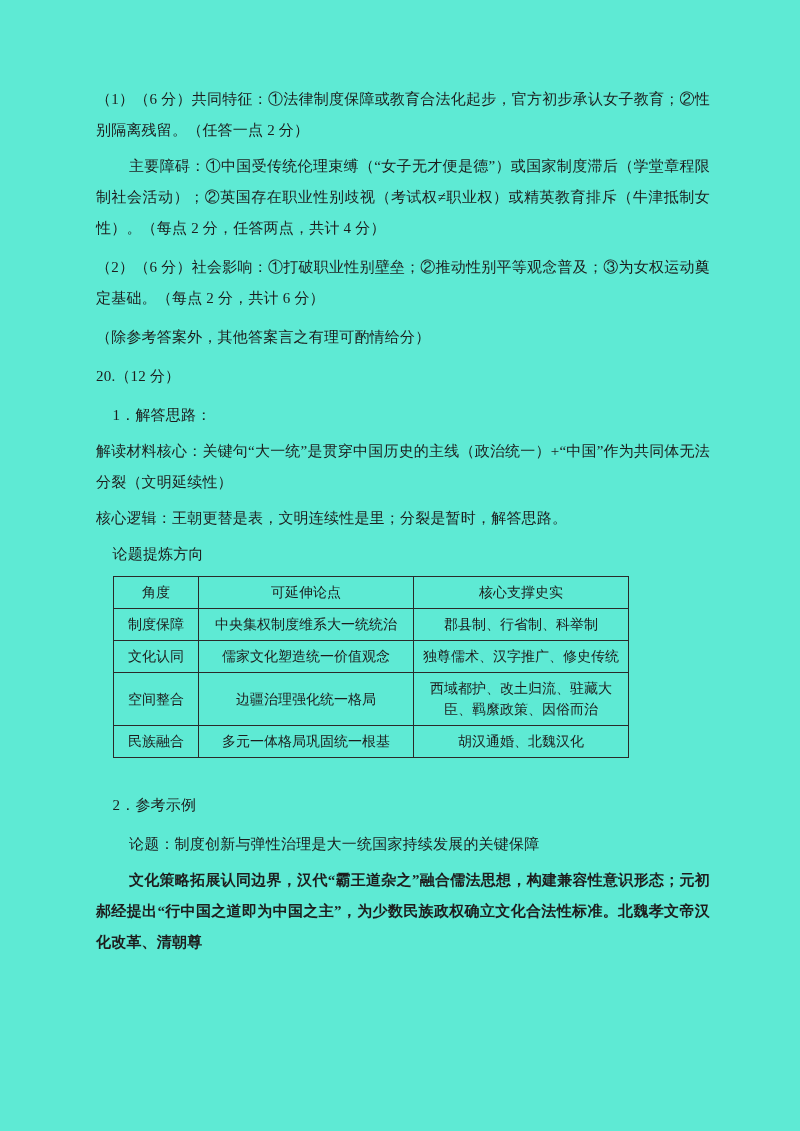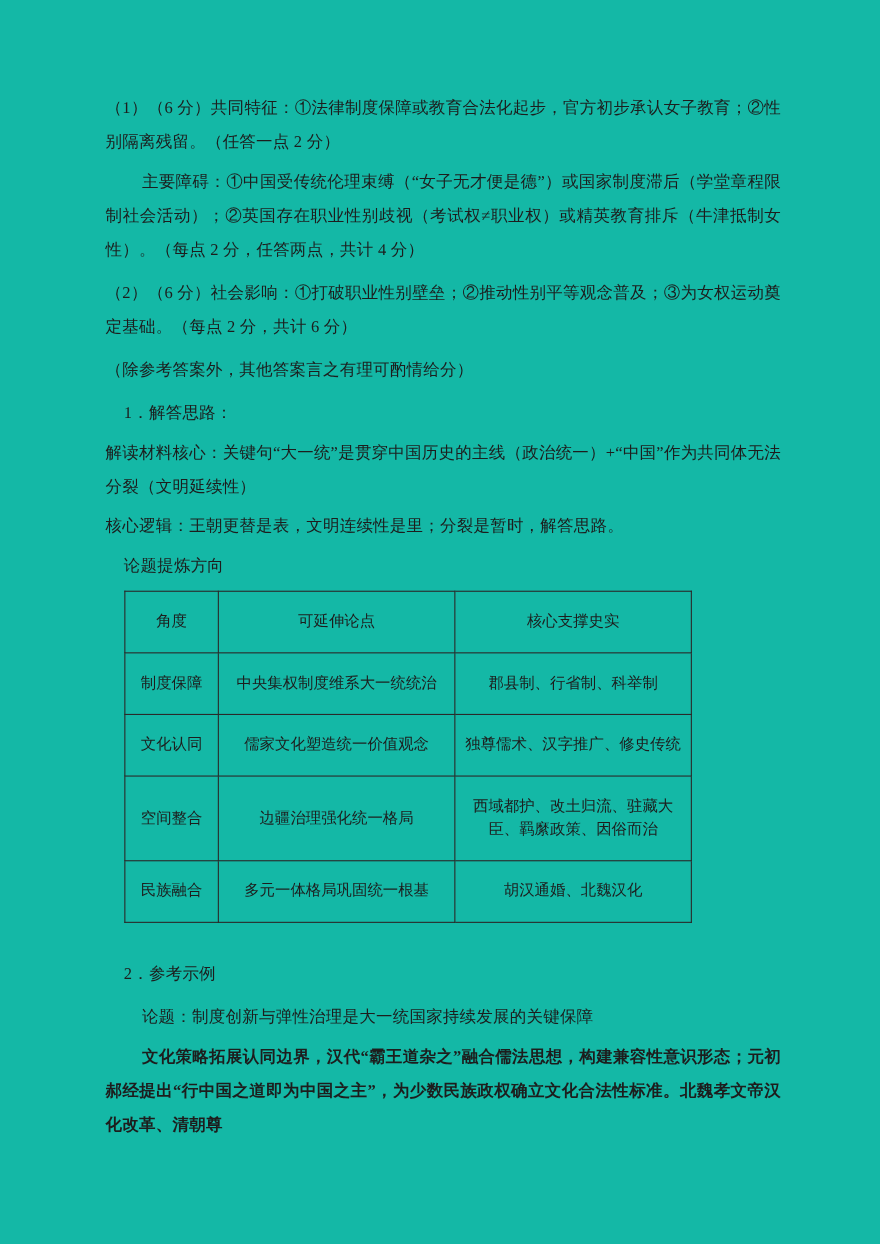--- a/index.html
+++ b/index.html
@@ -2,21 +2,21 @@
 <html><head>
 <meta charset="utf-8">
 <style>
   html, body { margin: 0; padding: 0; background: #ffffff; }
   .page {
     position: relative;
     width: 800px;
     height: 1131px;
     box-sizing: border-box;
     padding: 84px 90px 30px 96px;
-    background: #14b8a6;
+    background: #5eead4;
     font-family: "Liberation Serif", "DejaVu Serif", serif;
     font-size: 15px;
     color: #1d1d1d;
     overflow: hidden;
   }
   .para {
     margin: 0 0 5px 0;
     line-height: 31px;
     text-align: justify;
     letter-spacing: 0.2px;
@@ -25,21 +25,21 @@
   .indent2 { text-indent: 2.2em; }
   .topic-table {
     border-collapse: collapse;
     margin: 6px 0 16px 17px;
     font-size: 14px;
     table-layout: fixed;
     color: #1d1d1d;
   }
   .topic-table th, .topic-table td {
     border: 1.3px solid #2a2a2a;
-    padding: 17px 8px;
+    padding: 5px 8px;
     text-align: center;
     vertical-align: middle;
     font-weight: normal;
     line-height: 21px;
   }
   .col-angle { width: 85px; }
   .col-point { width: 215px; }
   .col-fact  { width: 215px; }
   .after-table { margin-top: 32px; }
   .gap-top-sm { margin-top: 8px; }
@@ -51,20 +51,21 @@
 <div class="page">
 
   <p class="para">（1）（6 分）共同特征：①法律制度保障或教育合法化起步，官方初步承认女子教育；②性别隔离残留。（任答一点 2 分）</p>
 
   <p class="para indent2">主要障碍：①中国受传统伦理束缚（“女子无才便是德”）或国家制度滞后（学堂章程限制社会活动）；②英国存在职业性别歧视（考试权≠职业权）或精英教育排斥（牛津抵制女性）。（每点 2 分，任答两点，共计 4 分）</p>
 
   <p class="para gap-top-sm">（2）（6 分）社会影响：①打破职业性别壁垒；②推动性别平等观念普及；③为女权运动奠定基础。（每点 2 分，共计 6 分）</p>
 
   <p class="para gap-top-sm">（除参考答案外，其他答案言之有理可酌情给分）</p>
 
+  <p class="para gap-top-sm">20.（12 分）</p>
 
   <p class="para indent1 gap-top-sm">1．解答思路：</p>
 
   <p class="para">解读材料核心：关键句“大一统”是贯穿中国历史的主线（政治统一）+“中国”作为共同体无法分裂（文明延续性）</p>
 
   <p class="para">核心逻辑：王朝更替是表，文明连续性是里；分裂是暂时，解答思路。</p>
 
   <p class="para indent1">论题提炼方向</p>
 
   <table class="topic-table">

